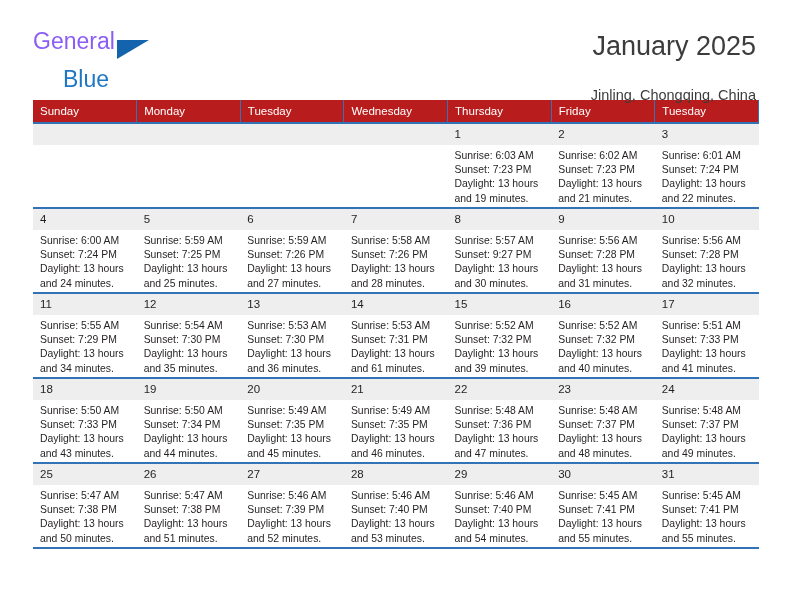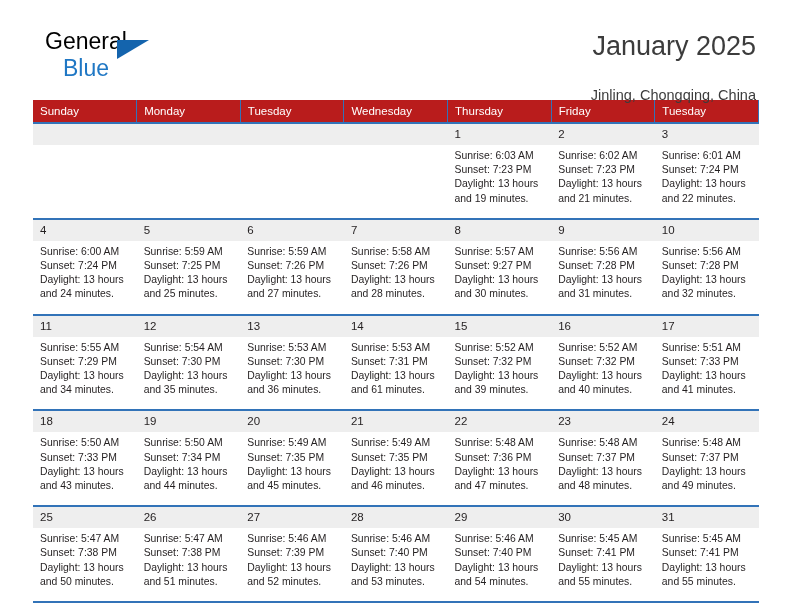--- a/index.html
+++ b/index.html
@@ -31,32 +31,31 @@
     height: 100px;
   }
   .logo {
     position: relative;
     width: 120px;
     height: 56px;
     line-height: 1;
   }
   .logo-general {
     font-size: 23px;
-    color: #000000;
+    color: #8b5cf6;
     letter-spacing: 0px;
     display: block;
     height: 26px;
-    margin-left: 12px;
   }
   .logo-blue {
     font-size: 23px;
     color: #1f77c4;
     display: block;
     margin-left: 30px;
-    margin-top: 1px;
+    margin-top: 12px;
   }
   .logo-triangle {
     position: absolute;
     left: 84px;
     top: 10px;
     width: 0;
     height: 0;
     border-left: 32px solid #1464ad;
     border-bottom: 19px solid transparent;
   }
@@ -107,21 +106,21 @@
     font-size: 11.5px;
     color: #231f20;
     padding: 4px 0 4px 7px;
     height: 13px;
     line-height: 13px;
   }
   .daynum.empty {
     color: transparent;
   }
   .cell-info {
-    padding: 4px 6px 12px 7px;
+    padding: 4px 6px 0 7px;
     font-size: 10.4px;
     line-height: 14.2px;
     color: #231f20;
   }
   .cell-info div {
     white-space: nowrap;
   }
   .bottom-rule {
     margin: 0 33px;
     border-top: 2px solid #3273b8;

